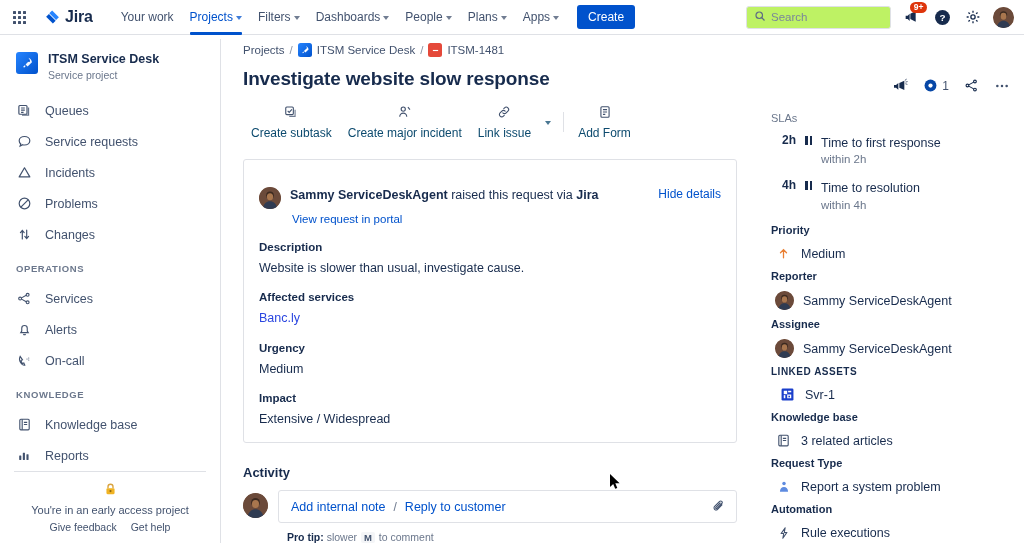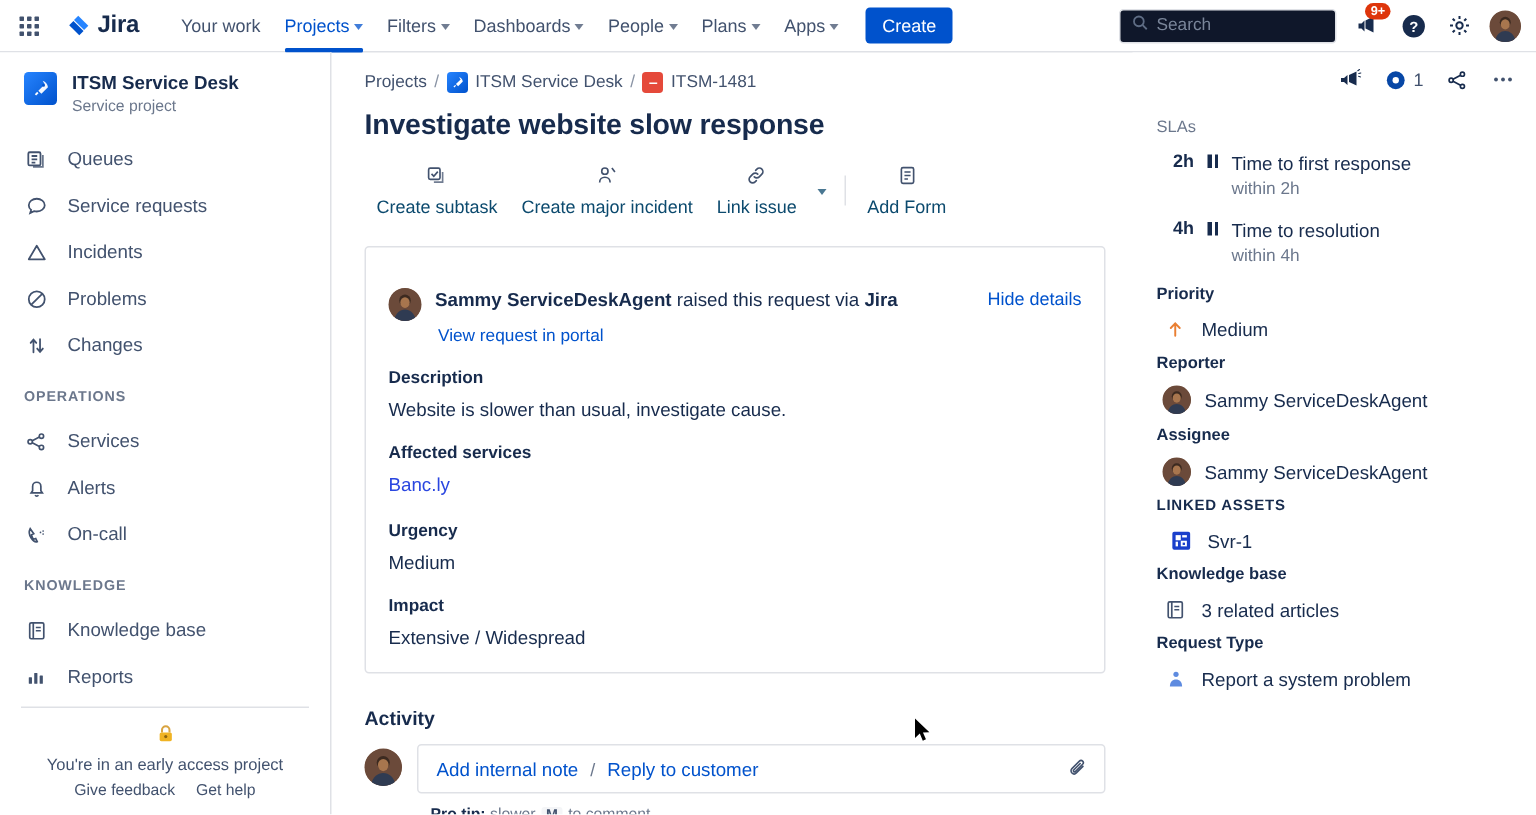--- a/index.html
+++ b/index.html
@@ -50,38 +50,38 @@
 
   .create-btn {
     background: #0052CC; color: #fff; border: none; border-radius: 3px;
     font-size: 12px; font-weight: 500; padding: 5px 11px; cursor: pointer;
     font-family: inherit; margin-left: 10px;
   }
 
   .topnav-right { margin-left: auto; display: flex; align-items: center; gap: 9px; }
   .search-box {
     width: 145px; height: 23px; border: 1px solid #DFE1E6; border-radius: 3px;
-    display: flex; align-items: center; gap: 5px; padding: 0 7px; background: #0f172a;
+    display: flex; align-items: center; gap: 5px; padding: 0 7px; background: #bef264;
   }
   .search-box input {
     border: none; outline: none; font-size: 11.5px; color: #5E6C84;
     font-family: inherit; background: transparent; width: 100%;
   }
   .search-box input::placeholder { color: #7A869A; }
 
   .icon-btn { position: relative; width: 22px; height: 22px; display:flex; align-items:center; justify-content:center; cursor: pointer; }
   .badge {
     position: absolute; top: -4px; right: -5px;
     background: #DE350B; color: #fff; font-size: 8.5px; font-weight: 700;
     border-radius: 8px; padding: 1px 3.5px; line-height: 1.1; min-width: 15px; text-align: center;
   }
   .avatar { border-radius: 50%; background: #8B6B5A; display:flex; align-items:center; justify-content:center; overflow:hidden; flex:none; }
 
   
-  .body-row { display: flex; flex: 1; min-height: 0; }
+  .body-row { display: flex; flex: 1; min-height: 0; align-items: flex-end; }
 
   
   .sidebar {
     width: 221px; min-width: 221px;
     border-right: 1px solid #DFE1E6;
     background: #fff;
     display: flex; flex-direction: column;
     position: relative;
   }
   .sb-proj { display: flex; gap: 10px; padding: 13px 12px 10px 16px; align-items: flex-start; cursor: pointer; }
@@ -704,16 +704,27 @@
           <span class="rp-ico">
             <svg width="14" height="14" viewBox="0 0 24 24" fill="#5E8BE0">
               <circle cx="12" cy="6" r="3"></circle>
               <path d="M5 20 C5 15 8 12 12 12 C16 12 19 15 19 20 Z"></path>
             </svg>
           </span>
           <span class="rp-val">Report a system problem</span>
         </div>
       </div>
 
+      <div class="rp-group">
+        <div class="rp-sec-label bold">Automation</div>
+        <div class="rp-val-row">
+          <span class="rp-ico">
+            <svg width="14" height="14" viewBox="0 0 24 24" fill="none" stroke="#42526E" stroke-width="1.8" stroke-linejoin="round">
+              <path d="M14 3 L7 13 L11.5 13 L10 21 L17 11 L12.5 11 Z"></path>
+            </svg>
+          </span>
+          <span class="rp-val">Rule executions</span>
+        </div>
+      </div>
     </div>
 
   </div>
 </div>
 
 </body></html>

